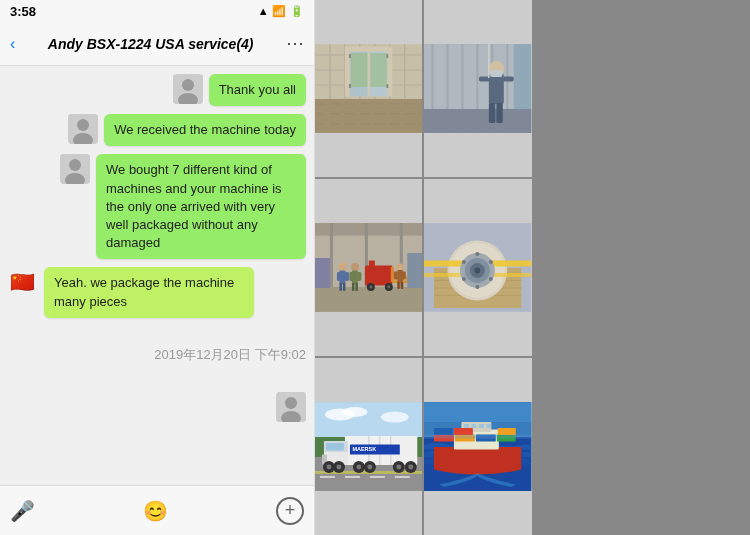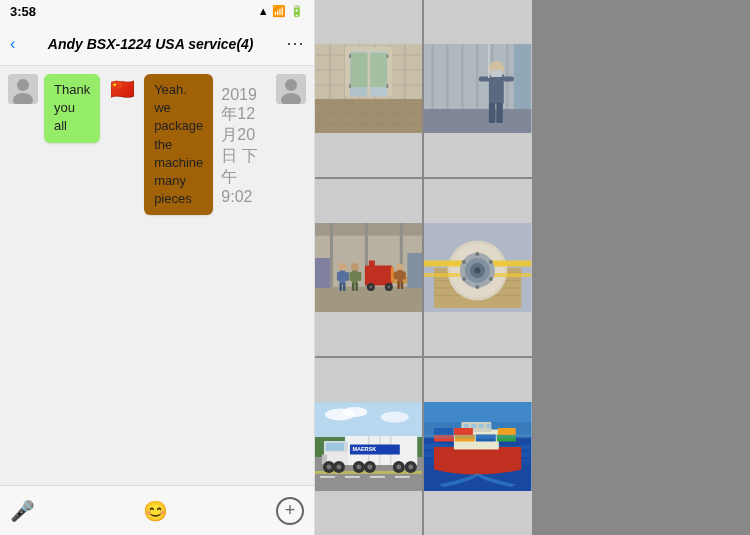--- a/index.html
+++ b/index.html
@@ -62,21 +62,21 @@
       font-style: italic;
     }
     .more-btn { color: #333; font-size: 18px; cursor: pointer; }
 
     
     .messages {
       flex: 1;
       overflow-y: auto;
       padding: 8px;
       display: flex;
-      flex-direction: row;
+      flex-direction: column;
       gap: 8px;
     }
 
     .msg-row {
       display: flex;
       align-items: flex-start;
       gap: 6px;
     }
     .msg-row.right {
       flex-direction: row-reverse;
@@ -93,38 +93,38 @@
       justify-content: center;
       font-size: 16px;
       color: #888;
     }
     .avatar.flag {
       background: transparent;
       font-size: 20px;
     }
 
     .bubble {
-      background: #a16207;
+      background: #bef264;
       border-radius: 6px;
       padding: 7px 10px;
       font-size: 13px;
       color: #222;
       max-width: 210px;
       line-height: 1.4;
       box-shadow: 0 1px 2px rgba(0,0,0,0.1);
     }
     .bubble.green {
       background: #95ec69;
     }
 
     .timestamp {
-      text-align: left;
-      font-size: 16px;
+      text-align: right;
+      font-size: 13px;
       color: #999;
-      margin: 12px 0;
+      margin: 20px 0;
     }
 
     
     .chat-bottom {
       background: #f7f7f7;
       border-top: 1px solid #ddd;
       padding: 8px 10px;
       display: flex;
       align-items: center;
       justify-content: space-between;
@@ -235,21 +235,41 @@
       <div class="bubble green">Thank you all</div>
       <div class="avatar">
         <svg width="30" height="30" viewBox="0 0 30 30">
             <rect width="30" height="30" rx="4" fill="#ccc"></rect>
             <circle cx="15" cy="11" r="6" fill="#999"></circle>
             <ellipse cx="15" cy="26" rx="10" ry="7" fill="#999"></ellipse>
           </svg>
       </div>
     </div>
 
-
+    <div class="msg-row right">
+      <div class="bubble green">We received the machine today</div>
+      <div class="avatar">
+        <svg width="30" height="30" viewBox="0 0 30 30">
+            <rect width="30" height="30" rx="4" fill="#ccc"></rect>
+            <circle cx="15" cy="11" r="6" fill="#999"></circle>
+            <ellipse cx="15" cy="26" rx="10" ry="7" fill="#999"></ellipse>
+          </svg>
+      </div>
+    </div>
+
+    <div class="msg-row right">
+      <div class="bubble green">We bought 7 different kind of machines and your machine is the only one arrived with very well packaged without any damaged</div>
+      <div class="avatar">
+        <svg width="30" height="30" viewBox="0 0 30 30">
+            <rect width="30" height="30" rx="4" fill="#ccc"></rect>
+            <circle cx="15" cy="11" r="6" fill="#999"></circle>
+            <ellipse cx="15" cy="26" rx="10" ry="7" fill="#999"></ellipse>
+          </svg>
+      </div>
+    </div>
 
 
     <div class="msg-row">
       <div class="avatar flag">🇨🇳</div>
       <div class="bubble">Yeah. we package the machine many pieces</div>
     </div>
 
     <div class="timestamp">2019年12月20日 下午9:02</div>
 
     <div class="msg-row right">

